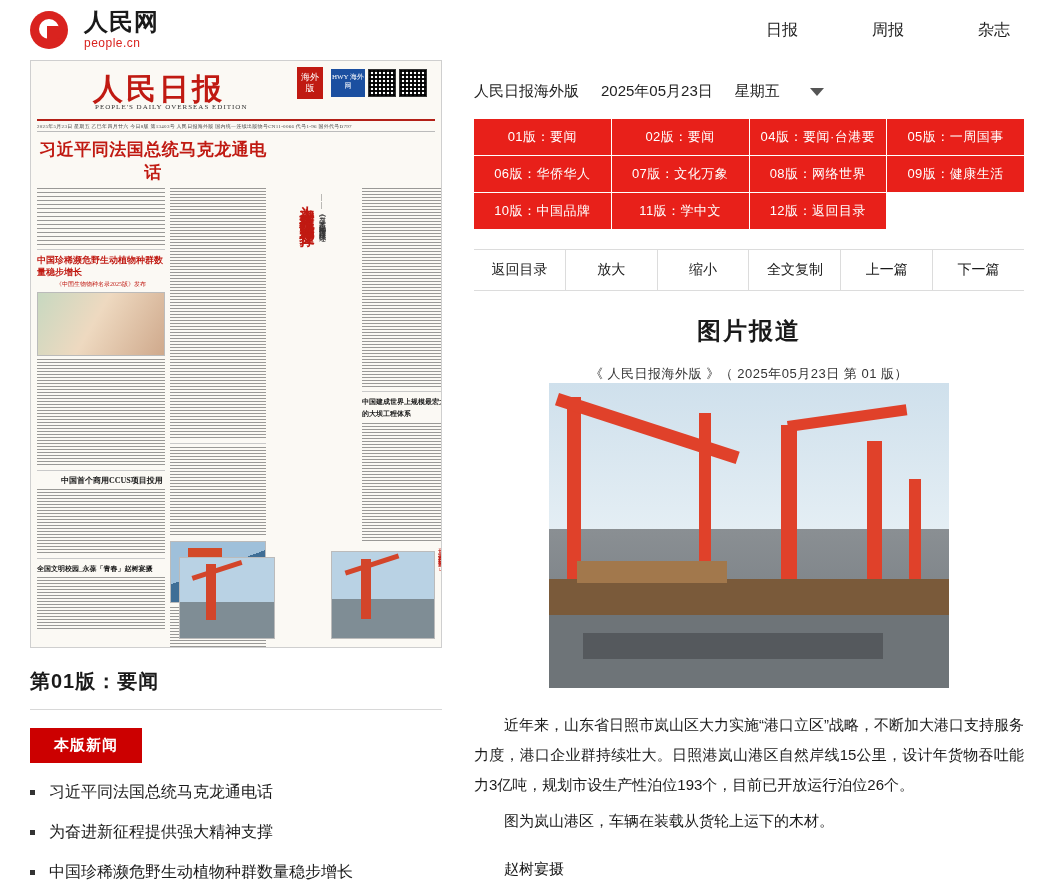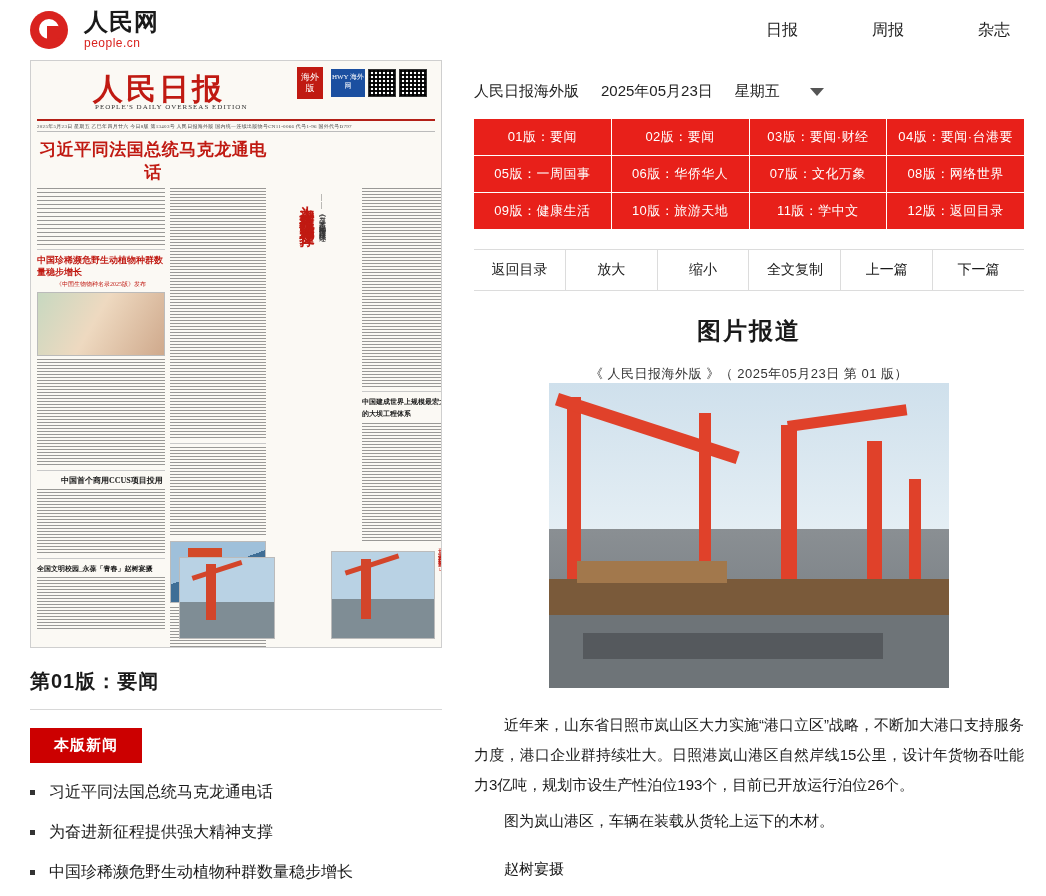--- a/index.html
+++ b/index.html
@@ -505,28 +505,27 @@
     <div class="paper-meta">
       <span>人民日报海外版</span>
       <span>2025年05月23日</span>
       <span>星期五</span>
       <span class="chev"></span>
     </div>
 
     <div class="edition-grid">
       <div class="ed-cell">01版：要闻</div>
       <div class="ed-cell">02版：要闻</div>
-      <div class="ed-cell">03版：要闻·财经</div>
       <div class="ed-cell">04版：要闻·台港要</div>
       <div class="ed-cell">05版：一周国事</div>
       <div class="ed-cell">06版：华侨华人</div>
       <div class="ed-cell">07版：文化万象</div>
       <div class="ed-cell">08版：网络世界</div>
       <div class="ed-cell">09版：健康生活</div>
-      <div class="ed-cell">10版：旅游天地</div>
+      <div class="ed-cell">10版：中国品牌</div>
       <div class="ed-cell">11版：学中文</div>
       <div class="ed-cell">12版：返回目录</div>
     </div>
 
     <div class="toolbar">
       <div class="tb-btn">返回目录</div>
       <div class="tb-sep"></div>
       <div class="tb-btn">放大</div>
       <div class="tb-sep"></div>
       <div class="tb-btn">缩小</div>

